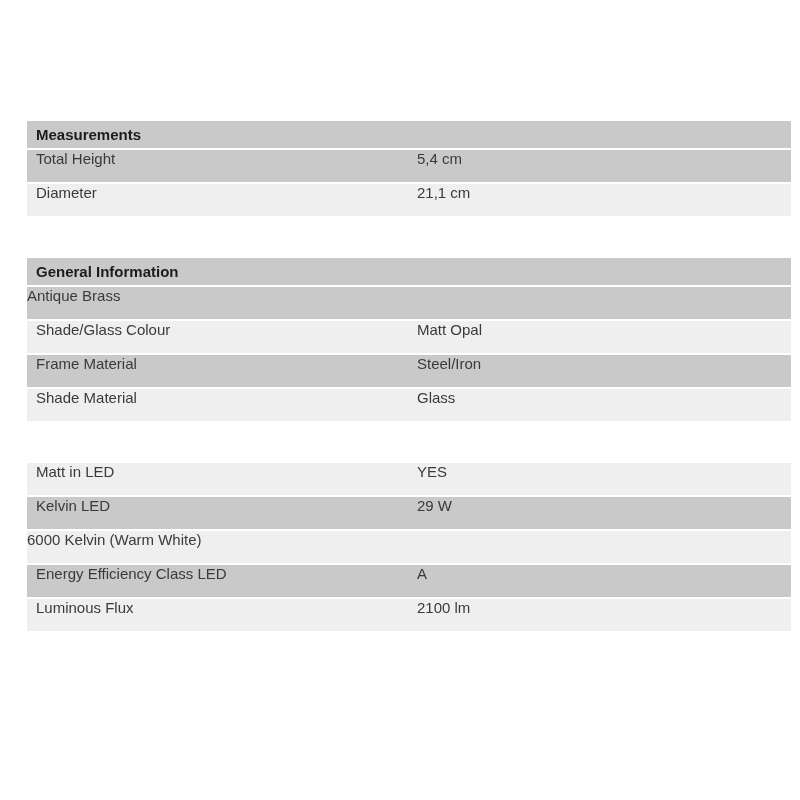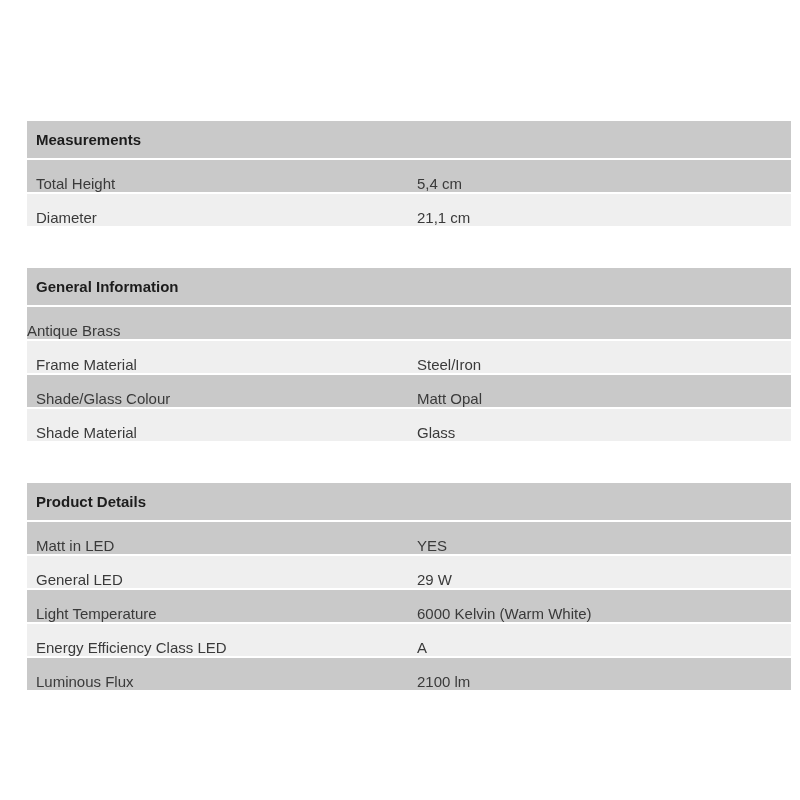--- a/index.html
+++ b/index.html
@@ -25,30 +25,30 @@
     width: 764px;
   }
   .spec-section {
     margin-bottom: 40px;
   }
   .section-header {
     background: var(--header-bg);
     color: var(--header-text);
     font-weight: bold;
     font-size: 15px;
-    height: 39px;
+    height: 29px;
     display: flex;
     align-items: center;
     padding-left: 9px;
     border-bottom: 2px solid var(--separator);
   }
   .spec-row {
     height: 34px;
     display: flex;
-    align-items: flex-end;
+    align-items: flex-start;
     font-size: 15px;
     color: var(--text);
     border-bottom: 2px solid var(--separator);
   }
   .spec-row:nth-of-type(odd) { background: var(--row-bg); }
   .spec-row:nth-of-type(even) { background: var(--row-alt-bg); }
   .spec-label {
     width: 390px;
     padding-left: 9px;
     flex: 0 0 390px;
@@ -76,50 +76,48 @@
 </div>
 
   <div class="spec-section">
     <div class="section-header">General Information</div>
 
   <div class="spec-row">
     <div class="spec-value">Antique Brass</div>
   </div>
 
   <div class="spec-row">
-    <div class="spec-label">Frame Material</div>
-    <div class="spec-value">Steel/Iron</div>
+    <div class="spec-label">Shade/Glass Colour</div>
+    <div class="spec-value">Matt Opal</div>
   </div>
 
   <div class="spec-row">
-    <div class="spec-label">Shade/Glass Colour</div>
-    <div class="spec-value">Matt Opal</div>
+    <div class="spec-label">Frame Material</div>
+    <div class="spec-value">Steel/Iron</div>
   </div>
 
   <div class="spec-row">
     <div class="spec-label">Shade Material</div>
     <div class="spec-value">Glass</div>
   </div>
 </div>
 
   <div class="spec-section">
-    <div class="section-header">Product Details</div>
 
   <div class="spec-row">
     <div class="spec-label">Matt in LED</div>
     <div class="spec-value">YES</div>
   </div>
 
   <div class="spec-row">
-    <div class="spec-label">General LED</div>
+    <div class="spec-label">Kelvin LED</div>
     <div class="spec-value">29 W</div>
   </div>
 
   <div class="spec-row">
-    <div class="spec-label">Light Temperature</div>
     <div class="spec-value">6000 Kelvin (Warm White)</div>
   </div>
 
   <div class="spec-row">
     <div class="spec-label">Energy Efficiency Class LED</div>
     <div class="spec-value">A</div>
   </div>
 
   <div class="spec-row">
     <div class="spec-label">Luminous Flux</div>

